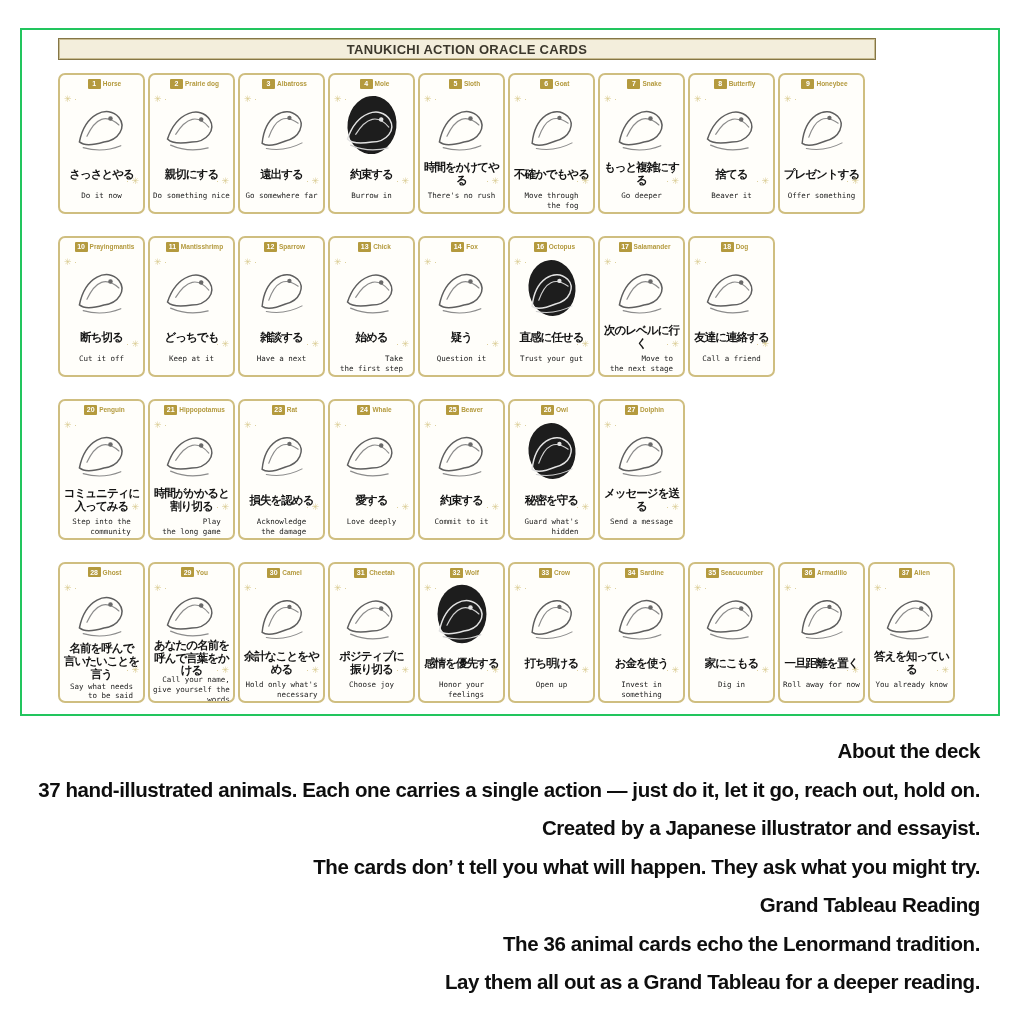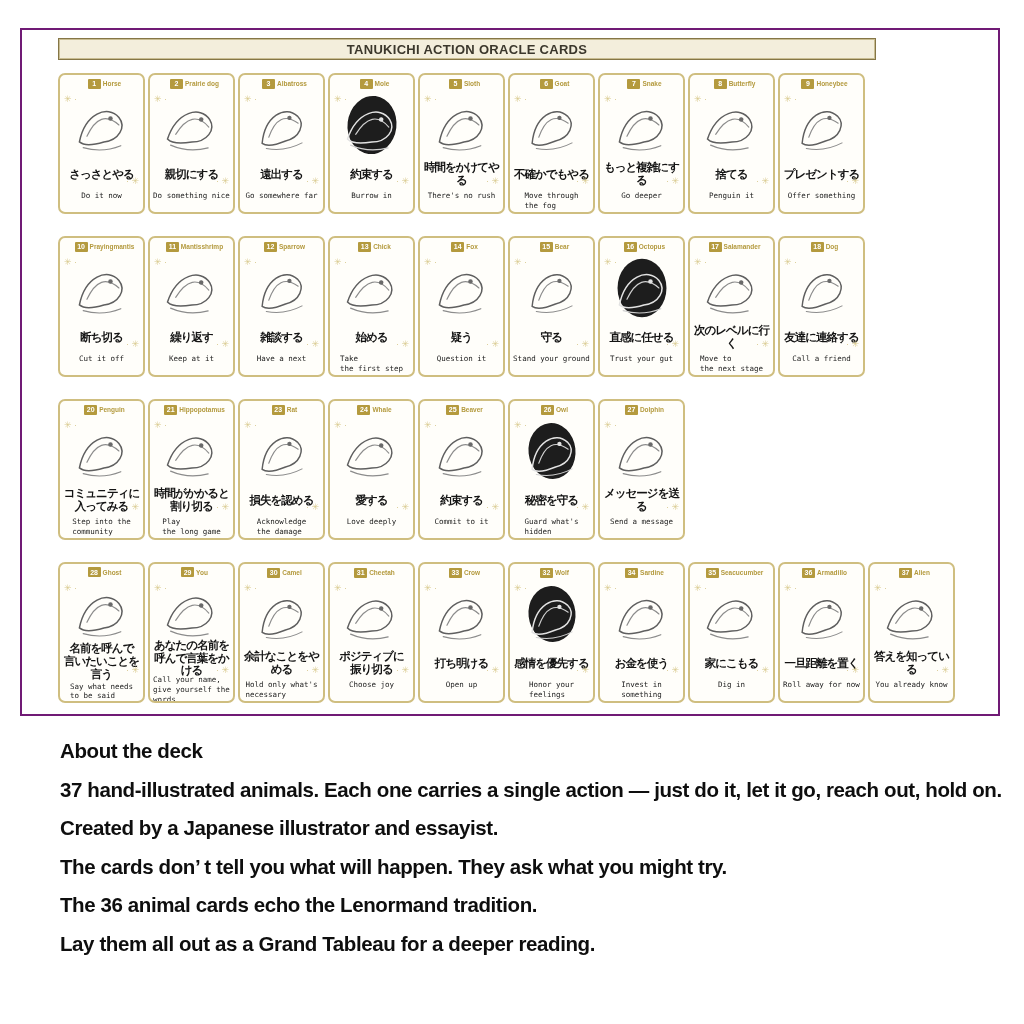--- a/index.html
+++ b/index.html
@@ -1,19 +1,19 @@
 <!DOCTYPE html>
 <html><head>
 <meta charset="utf-8">
 <style>
   html,body{margin:0;padding:0;background:#ffffff;}
   .sheet{position:relative;width:1024px;height:1024px;background:#fff;overflow:hidden;
          font-family:"Liberation Sans",sans-serif;}
   .frame{position:absolute;left:20px;top:28px;width:980px;height:688px;
-         border:2px solid #701a75;background:#fff;box-sizing:border-box;
+         border:2px solid #22c55e;background:#fff;box-sizing:border-box;
          padding:8px 0 0 36px;}
   .deck-header{width:818px;height:22px;background:#f3eedc;border:1px solid #857646;
          box-shadow:0 0 0 1px #c9bd92 inset;display:flex;align-items:center;justify-content:center;
          margin-bottom:13px;box-sizing:border-box;}
   .deck-header span{font-size:13px;font-weight:bold;color:#3b372c;letter-spacing:.3px;}
   .card-row{display:flex;gap:3px;margin-bottom:22px;}
   .card{position:relative;flex:0 0 87px;height:141px;box-sizing:border-box;
         border:2px solid #cfbe80;border-radius:7px;background:#fffefa;
         display:flex;flex-direction:column;align-items:center;padding-top:3px;overflow:hidden;}
   .card::before,.card::after{position:absolute;color:#d9ca8f;font-size:9px;line-height:1;}
@@ -32,22 +32,22 @@
   .doodle .s3{fill:#6a6a6a;}
   .card.dark .doodle .s1{stroke:#e2e2e2;}
   .card.dark .doodle .s2{stroke:#cfcfcf;}
   .card.dark .doodle .s3{fill:#e2e2e2;}
   .card:nth-child(even) .doodle{transform:rotate(7deg);}
   .card:nth-child(3n) .doodle{transform:rotate(-6deg) scale(.96);}
   .jp-action{min-height:28px;display:flex;align-items:center;justify-content:center;text-align:center;
         font-size:11.5px;font-weight:bold;color:#141414;line-height:1.12;letter-spacing:-1px;
         white-space:pre-line;margin-top:1px;}
   .en-action{font-family:"DejaVu Sans Mono",monospace;font-size:7.5px;color:#1b1b1b;
-        text-align:left;white-space:pre-line;line-height:1.3;margin-top:3px;}
-  .about{position:absolute;left:60px;top:732px;width:952px;}
+        text-align:right;white-space:pre-line;line-height:1.3;margin-top:3px;}
+  .about{position:absolute;left:28px;top:732px;width:952px;text-align:right;}
   .about p{margin:0;font-size:20.5px;font-weight:bold;color:#0e0e0e;line-height:38.5px;
         letter-spacing:-0.4px;}
 </style>
 </head>
 <body>
 
 <div class="sheet">
   <div class="frame">
     <div class="deck-header">
       <span>TANUKICHI ACTION ORACLE CARDS</span>
@@ -181,21 +181,21 @@
     <div class="illus">
       <svg class="doodle" viewBox="0 0 76 68">
         <ellipse class="blob" cx="38" cy="34" rx="26" ry="31"></ellipse>
         <path class="s1" d="M14 52 C 20 22, 44 12, 56 26 C 64 36, 56 50, 40 52 C 30 55, 20 57, 14 52 Z"></path>
         <path class="s2" d="M22 46 q 14 -30 34 -12"></path>
         <circle class="s3" cx="47" cy="27" r="2.4"></circle>
         <path class="s2" d="M18 58 q 20 6 40 -2"></path>
       </svg>
     </div>
     <div class="jp-action">捨てる</div>
-    <div class="en-action">Penguin it</div>
+    <div class="en-action">Beaver it</div>
   </div>
         <div class="card">
     <div class="badge-row">
       <span class="num-badge">9</span>
       <span class="animal-name">Honeybee</span>
     </div>
     <div class="illus">
       <svg class="doodle" viewBox="0 0 76 68">
         <ellipse class="blob" cx="38" cy="34" rx="26" ry="31"></ellipse>
         <path class="s1" d="M14 52 C 20 22, 44 12, 56 26 C 64 36, 56 50, 40 52 C 30 55, 20 57, 14 52 Z"></path>
@@ -233,21 +233,21 @@
     </div>
     <div class="illus">
       <svg class="doodle" viewBox="0 0 76 68">
         <ellipse class="blob" cx="38" cy="34" rx="26" ry="31"></ellipse>
         <path class="s1" d="M14 52 C 20 22, 44 12, 56 26 C 64 36, 56 50, 40 52 C 30 55, 20 57, 14 52 Z"></path>
         <path class="s2" d="M22 46 q 14 -30 34 -12"></path>
         <circle class="s3" cx="47" cy="27" r="2.4"></circle>
         <path class="s2" d="M18 58 q 20 6 40 -2"></path>
       </svg>
     </div>
-    <div class="jp-action">繰り返す</div>
+    <div class="jp-action">どっちでも</div>
     <div class="en-action">Keep at it</div>
   </div>
         <div class="card">
     <div class="badge-row">
       <span class="num-badge">12</span>
       <span class="animal-name">Sparrow</span>
     </div>
     <div class="illus">
       <svg class="doodle" viewBox="0 0 76 68">
         <ellipse class="blob" cx="38" cy="34" rx="26" ry="31"></ellipse>
@@ -287,37 +287,20 @@
       <svg class="doodle" viewBox="0 0 76 68">
         <ellipse class="blob" cx="38" cy="34" rx="26" ry="31"></ellipse>
         <path class="s1" d="M14 52 C 20 22, 44 12, 56 26 C 64 36, 56 50, 40 52 C 30 55, 20 57, 14 52 Z"></path>
         <path class="s2" d="M22 46 q 14 -30 34 -12"></path>
         <circle class="s3" cx="47" cy="27" r="2.4"></circle>
         <path class="s2" d="M18 58 q 20 6 40 -2"></path>
       </svg>
     </div>
     <div class="jp-action">疑う</div>
     <div class="en-action">Question it</div>
-  </div>
-        <div class="card">
-    <div class="badge-row">
-      <span class="num-badge">15</span>
-      <span class="animal-name">Bear</span>
-    </div>
-    <div class="illus">
-      <svg class="doodle" viewBox="0 0 76 68">
-        <ellipse class="blob" cx="38" cy="34" rx="26" ry="31"></ellipse>
-        <path class="s1" d="M14 52 C 20 22, 44 12, 56 26 C 64 36, 56 50, 40 52 C 30 55, 20 57, 14 52 Z"></path>
-        <path class="s2" d="M22 46 q 14 -30 34 -12"></path>
-        <circle class="s3" cx="47" cy="27" r="2.4"></circle>
-        <path class="s2" d="M18 58 q 20 6 40 -2"></path>
-      </svg>
-    </div>
-    <div class="jp-action">守る</div>
-    <div class="en-action">Stand your ground</div>
   </div>
         <div class="card dark">
     <div class="badge-row">
       <span class="num-badge">16</span>
       <span class="animal-name">Octopus</span>
     </div>
     <div class="illus">
       <svg class="doodle" viewBox="0 0 76 68">
         <ellipse class="blob" cx="38" cy="34" rx="26" ry="31"></ellipse>
         <path class="s1" d="M14 52 C 20 22, 44 12, 56 26 C 64 36, 56 50, 40 52 C 30 55, 20 57, 14 52 Z"></path>
@@ -561,54 +544,54 @@
         <path class="s1" d="M14 52 C 20 22, 44 12, 56 26 C 64 36, 56 50, 40 52 C 30 55, 20 57, 14 52 Z"></path>
         <path class="s2" d="M22 46 q 14 -30 34 -12"></path>
         <circle class="s3" cx="47" cy="27" r="2.4"></circle>
         <path class="s2" d="M18 58 q 20 6 40 -2"></path>
       </svg>
     </div>
     <div class="jp-action">ポジティブに
 振り切る</div>
     <div class="en-action">Choose joy</div>
   </div>
-        <div class="card">
-    <div class="badge-row">
-      <span class="num-badge">33</span>
-      <span class="animal-name">Crow</span>
-    </div>
-    <div class="illus">
-      <svg class="doodle" viewBox="0 0 76 68">
-        <ellipse class="blob" cx="38" cy="34" rx="26" ry="31"></ellipse>
-        <path class="s1" d="M14 52 C 20 22, 44 12, 56 26 C 64 36, 56 50, 40 52 C 30 55, 20 57, 14 52 Z"></path>
-        <path class="s2" d="M22 46 q 14 -30 34 -12"></path>
-        <circle class="s3" cx="47" cy="27" r="2.4"></circle>
-        <path class="s2" d="M18 58 q 20 6 40 -2"></path>
-      </svg>
-    </div>
-    <div class="jp-action">打ち明ける</div>
-    <div class="en-action">Open up</div>
-  </div>
         <div class="card dark">
     <div class="badge-row">
       <span class="num-badge">32</span>
       <span class="animal-name">Wolf</span>
     </div>
     <div class="illus">
       <svg class="doodle" viewBox="0 0 76 68">
         <ellipse class="blob" cx="38" cy="34" rx="26" ry="31"></ellipse>
         <path class="s1" d="M14 52 C 20 22, 44 12, 56 26 C 64 36, 56 50, 40 52 C 30 55, 20 57, 14 52 Z"></path>
         <path class="s2" d="M22 46 q 14 -30 34 -12"></path>
         <circle class="s3" cx="47" cy="27" r="2.4"></circle>
         <path class="s2" d="M18 58 q 20 6 40 -2"></path>
       </svg>
     </div>
     <div class="jp-action">感情を優先する</div>
     <div class="en-action">Honor your
 feelings</div>
+  </div>
+        <div class="card">
+    <div class="badge-row">
+      <span class="num-badge">33</span>
+      <span class="animal-name">Crow</span>
+    </div>
+    <div class="illus">
+      <svg class="doodle" viewBox="0 0 76 68">
+        <ellipse class="blob" cx="38" cy="34" rx="26" ry="31"></ellipse>
+        <path class="s1" d="M14 52 C 20 22, 44 12, 56 26 C 64 36, 56 50, 40 52 C 30 55, 20 57, 14 52 Z"></path>
+        <path class="s2" d="M22 46 q 14 -30 34 -12"></path>
+        <circle class="s3" cx="47" cy="27" r="2.4"></circle>
+        <path class="s2" d="M18 58 q 20 6 40 -2"></path>
+      </svg>
+    </div>
+    <div class="jp-action">打ち明ける</div>
+    <div class="en-action">Open up</div>
   </div>
         <div class="card">
     <div class="badge-row">
       <span class="num-badge">34</span>
       <span class="animal-name">Sardine</span>
     </div>
     <div class="illus">
       <svg class="doodle" viewBox="0 0 76 68">
         <ellipse class="blob" cx="38" cy="34" rx="26" ry="31"></ellipse>
         <path class="s1" d="M14 52 C 20 22, 44 12, 56 26 C 64 36, 56 50, 40 52 C 30 55, 20 57, 14 52 Z"></path>
@@ -672,16 +655,17 @@
     <div class="jp-action">答えを知っている</div>
     <div class="en-action">You already know</div>
   </div>
       </div>
   </div>
 
   <div class="about">
     <p>About the deck</p>
     <p>37 hand-illustrated animals. Each one carries a single action — just do it, let it go, reach out, hold on. Created by a Japanese illustrator and essayist.</p>
     <p>The cards don’ t tell you what will happen. They ask what you might try.</p>
+    <p>Grand Tableau Reading</p>
     <p>The 36 animal cards echo the Lenormand tradition.</p>
     <p>Lay them all out as a Grand Tableau for a deeper reading.</p>
   </div>
 </div>
 
 </body></html>

